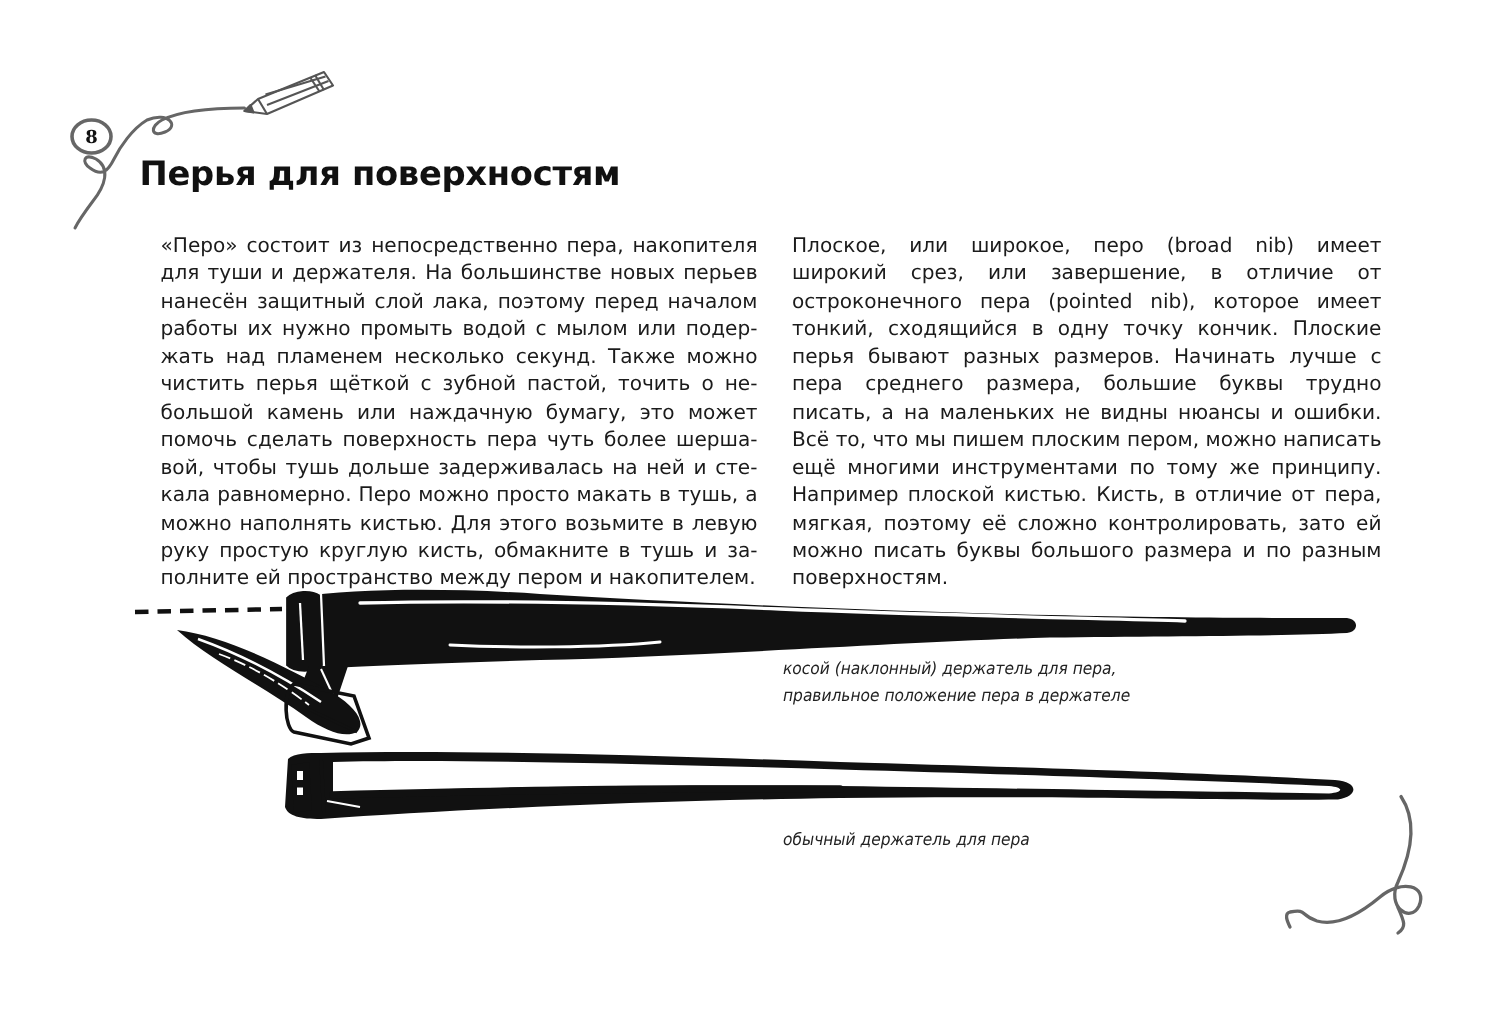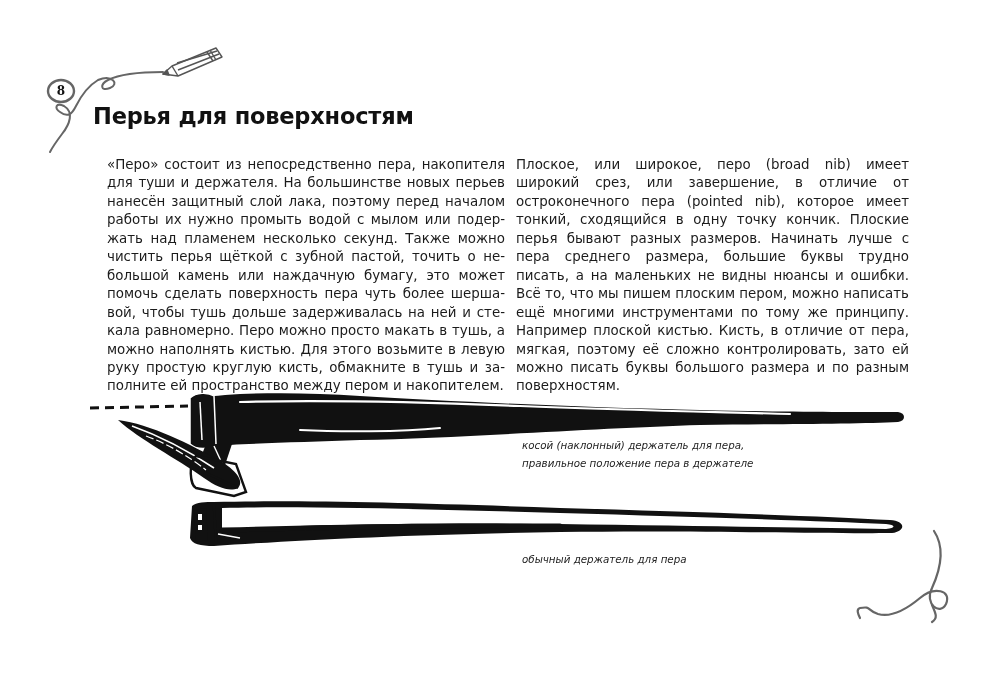--- a/index.html
+++ b/index.html
@@ -17,21 +17,21 @@
       position: absolute; left: 93px; top: 103px;
       font-family: "DejaVu Sans", sans-serif; font-weight: bold; font-size: 22.5px;
       letter-spacing: -0.2px; color: #111; margin: 0; white-space: nowrap;
     }
     .col {
       position: absolute; top: 141px; width: 400px;
       font-family: "DejaVu Sans", sans-serif; font-size: 13.4px; line-height: 18.45px;
       text-align: justify; hyphens: manual; color: #1b1b1b; margin: 15px;
     }
     .col-left { left: 92px; width: 398px; }
-    .col-right { left: 501px; width: 393px; }
+    .col-right { left: 513px; width: 393px; }
     .caption {
       position: absolute; font-family: "DejaVu Sans", sans-serif;
       font-style: italic; font-size: 11.2px; line-height: 18px; color: #222;
       white-space: nowrap; transform: scaleX(0.92); transform-origin: left top;
     }
     .cap1 { left: 522px; top: 437px; }
     .cap2 { left: 522px; top: 551px; }
   </style>
 </head>
 <body>

